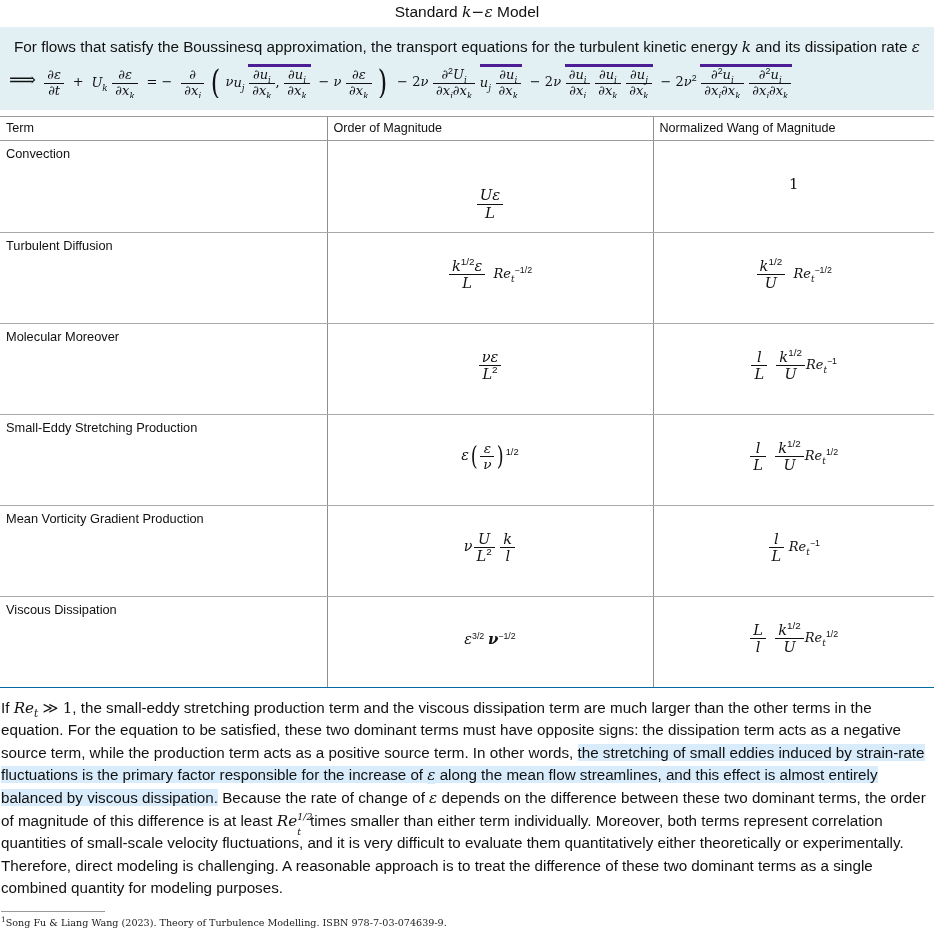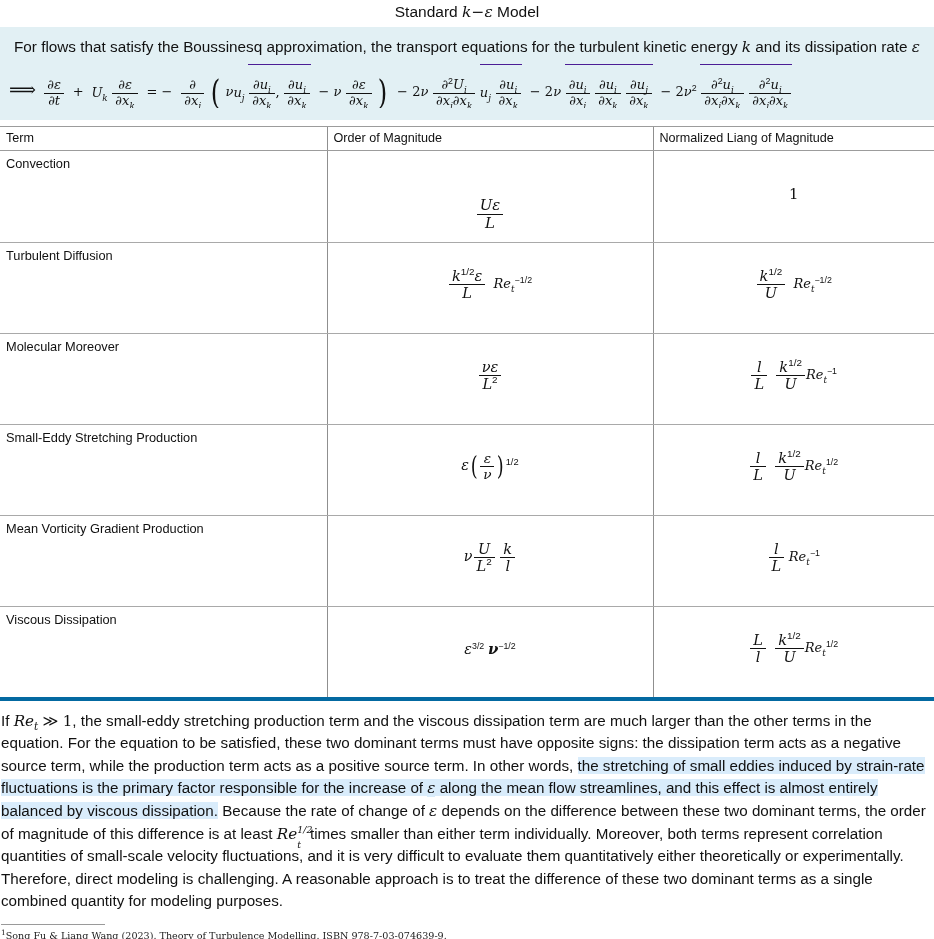--- a/index.html
+++ b/index.html
@@ -56,21 +56,21 @@
   .frac {
     display: inline-block;
     vertical-align: middle;
     text-align: center;
     line-height: 1.12;
     margin: 0 1px;
   }
   .frac > .num { display: block; padding: 0 3px; }
   .frac > .den { display: block; padding: 0 3px; border-top: 1px solid #111; }
 
-  .ovl { border-top: 1px solid #4c1d95; padding-top: 13px; display: inline-block; }
+  .ovl { border-top: 3px solid #4c1d95; padding-top: 1px; display: inline-block; }
 
   .sup { font-size: 0.68em; vertical-align: super; line-height: 0; }
   .sub { font-size: 0.68em; vertical-align: sub; line-height: 0; }
 
   .paren {
     display: inline-block;
     vertical-align: middle;
     font-size: 2.6em;
     font-family: "DejaVu Serif", serif;
     line-height: 0.55;
@@ -134,21 +134,21 @@
   }
   table.magnitude-table tbody td.col-2,
   table.magnitude-table tbody td.col-3 {
     border-left: 1px solid #8f8f8f;
     text-align: center;
     vertical-align: middle;
     font-size: 13px;
     color: #111;
     padding: 4px 4px 10px 4px;
   }
-  table.magnitude-table tbody tr.last td { border-bottom: 4px solid #0369a1; }
+  table.magnitude-table tbody tr.last td { border-bottom: 1px solid #0369a1; }
 
   
   .body-copy {
     font-size: 15.2px;
     line-height: 1.485;
     color: #111;
     padding: 9px 2px 0 1px;
     text-align: left;
   }
   .hl { background: #d9ecfb; }
@@ -240,21 +240,21 @@
 <table class="magnitude-table">
   <colgroup>
       <col class="c1">
       <col class="c2">
       <col class="c3">
     </colgroup>
   <thead>
     <tr>
       <th class="col-1">Term</th>
       <th class="col-2">Order of Magnitude</th>
-      <th class="col-3">Normalized Liang of Magnitude</th>
+      <th class="col-3">Normalized Wang of Magnitude</th>
     </tr>
   </thead>
   <tbody>
 
     <tr>
       <td class="col-1">Convection</td>
       <td class="col-2">
         <span class="frac" style="font-size:1.15em;margin-top:42px;">
           <span class="num"><span class="mi">U</span><span class="mgreek">ε</span></span>
           <span class="den"><span class="mi">L</span></span>

